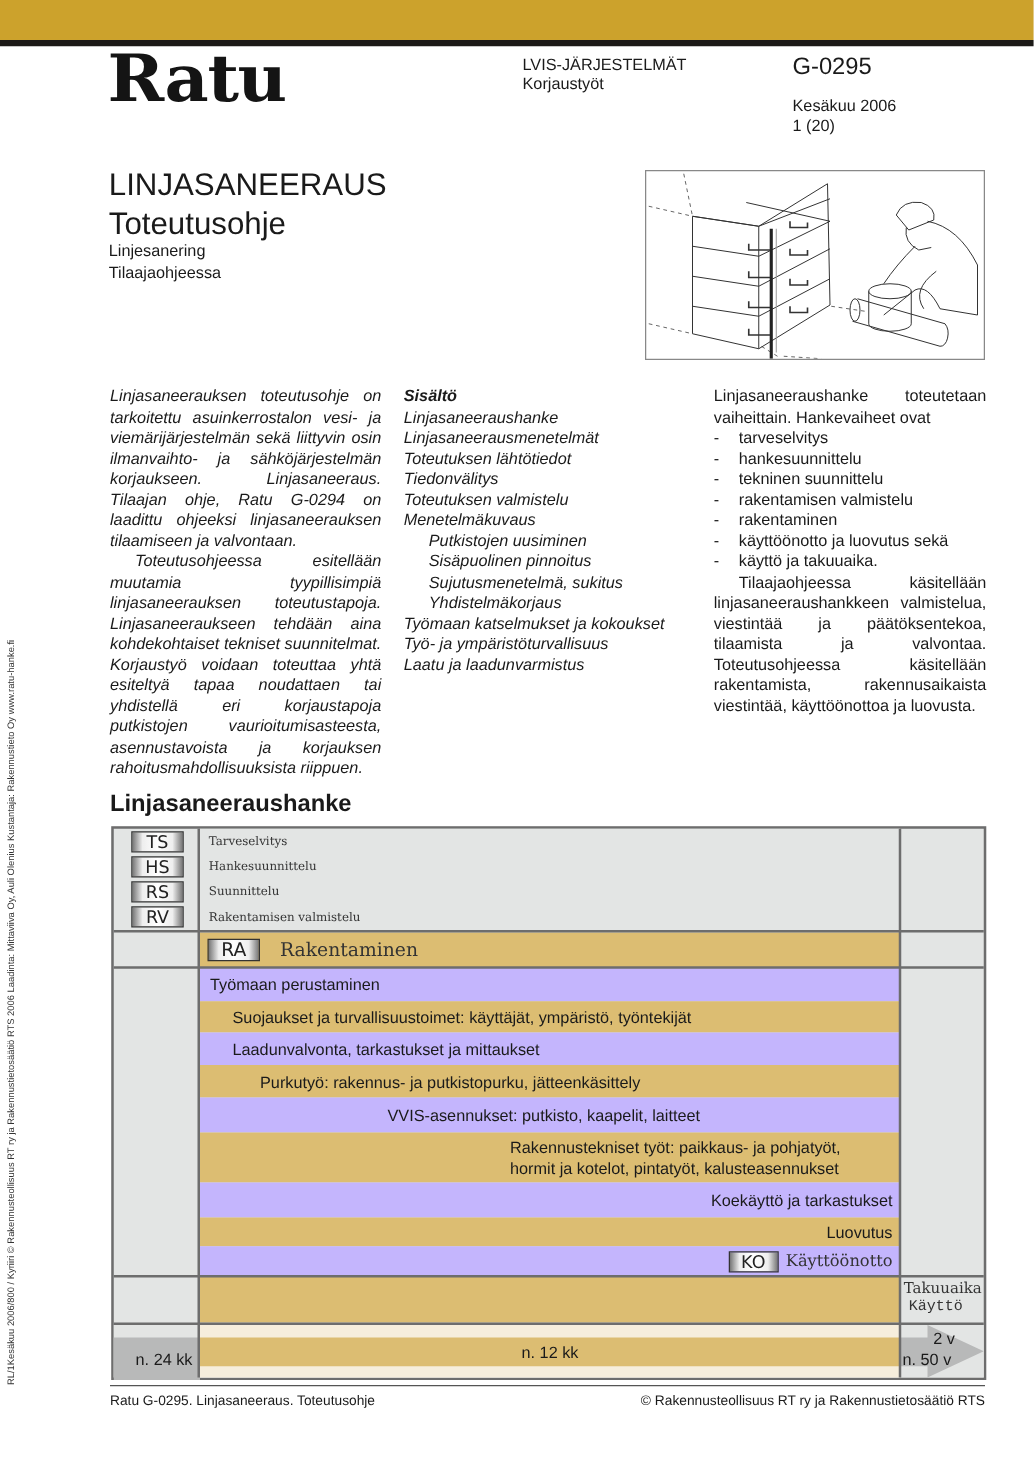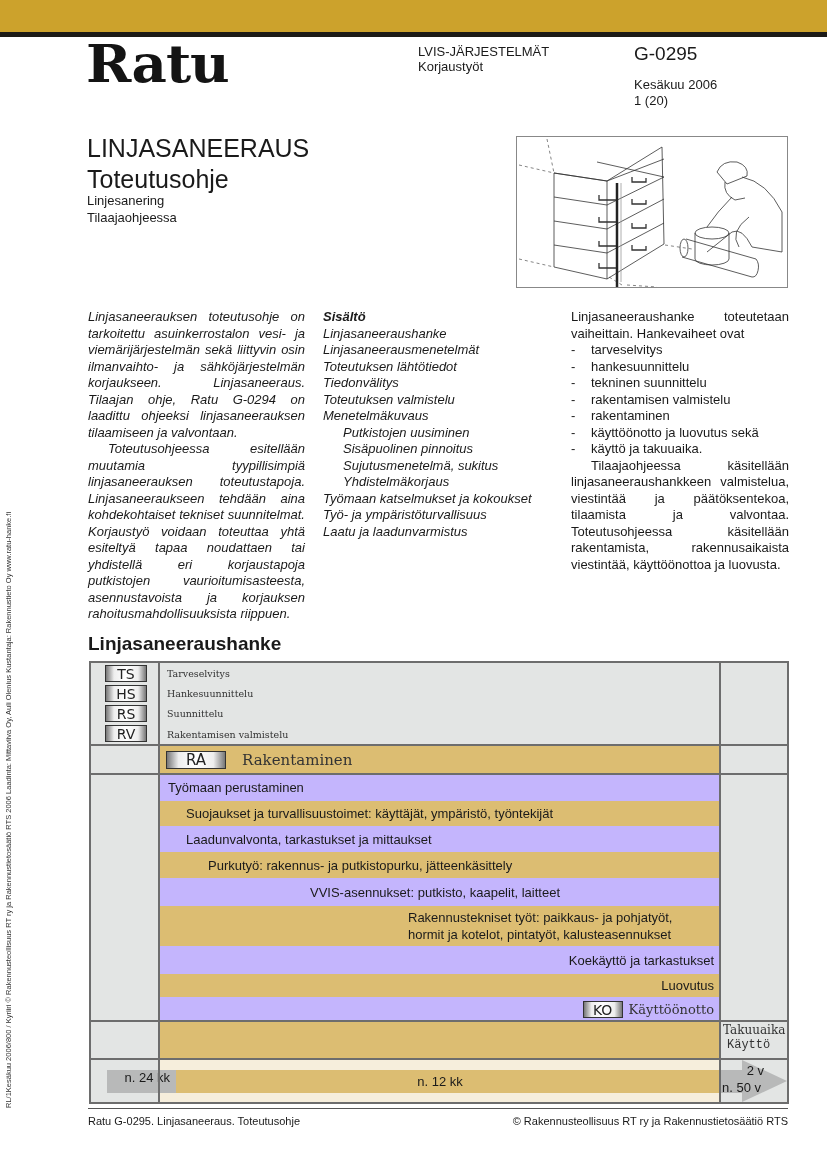--- a/index.html
+++ b/index.html
@@ -168,21 +168,21 @@
     </div>
   <p class="ind">Tilaajaohjeessa käsitellään linjasaneeraushankkeen valmistelua, viestintää ja päätöksentekoa, tilaamista ja valvontaa. Toteutusohjeessa käsitellään rakentamista, rakennusaikaista viestintää, käyttöönottoa ja luovusta.</p>
 </div>
 
 <div class="sect">Linjasaneeraushanke</div>
 
 <div class="tbl">
 
   <div class="stripe" style="top:0;height:81px;background:#e3e5e4;"></div>
   <div class="stripe gold ra-row" style="top:83px;height:28px;padding-left:6px;">
-    <span class="badge" style="width:60px;height:18px;font-size:15px;padding-top:1px;">RA</span>
+    <span class="badge" style="width:42px;height:18px;font-size:15px;padding-top:1px;">RA</span>
     <span style="margin-left:16px;">Rakentaminen</span>
   </div>
   <div class="stripe cream" style="top:111px;height:27px;padding-left:8px;">
       <span>Työmaan perustaminen</span>
     </div>
   <div class="stripe gold" style="top:138px;height:25px;padding-left:26px;">
       <span>Suojaukset ja turvallisuustoimet: käyttäjät, ympäristö, työntekijät</span>
     </div>
   <div class="stripe cream" style="top:163px;height:26px;padding-left:26px;">
       <span>Laadunvalvonta, tarkastukset ja mittaukset</span>
@@ -209,21 +209,21 @@
     <span class="badge" style="width:40px;height:17px;font-size:14px;padding-top:1px;">KO</span>
     <span style="margin-left:6px;font-size:13px;">Käyttöönotto</span>
   </div>
   <div class="stripe gold" style="top:358px;height:37px;"></div>
 
   <div style="position:absolute;left:0;top:397px;width:696px;height:42px;background:#e3e5e4;"></div>
   <div style="position:absolute;left:69px;top:397px;width:560px;height:42px;background:#f6eedc;"></div>
   <div style="position:absolute;left:69px;top:407px;width:560px;height:23px;background:#dcbd72;display:flex;align-items:center;justify-content:center;font-size:13px;">
     <span>n. 12 kk</span>
   </div>
-  <div style="position:absolute;left:16px;top:407px;width:69px;height:23px;background:#b8b9b9;display:flex;justify-content:flex-end;padding-right:6px;font-size:13px;">
+  <div style="position:absolute;left:0;top:407px;width:69px;height:34px;background:#b8b9b9;display:flex;align-items:center;justify-content:flex-end;padding-right:6px;font-size:13px;">
     <span>n. 24 kk</span>
   </div>
   <svg style="position:absolute;left:629px;top:397px;" width="67" height="42">
     <polygon points="0,10 22,10 22,0 67,21 22,42 22,33 0,33" fill="#b8b9b9"></polygon>
   </svg>
   <div style="position:absolute;left:629px;top:400px;width:44px;text-align:right;font-size:13px;">2 v</div>
   <div style="position:absolute;left:631px;top:417px;font-size:13px;">n. 50 v</div>
 
   <div class="phase-left" style="top:2px;">
     <span class="badge">TS</span>

